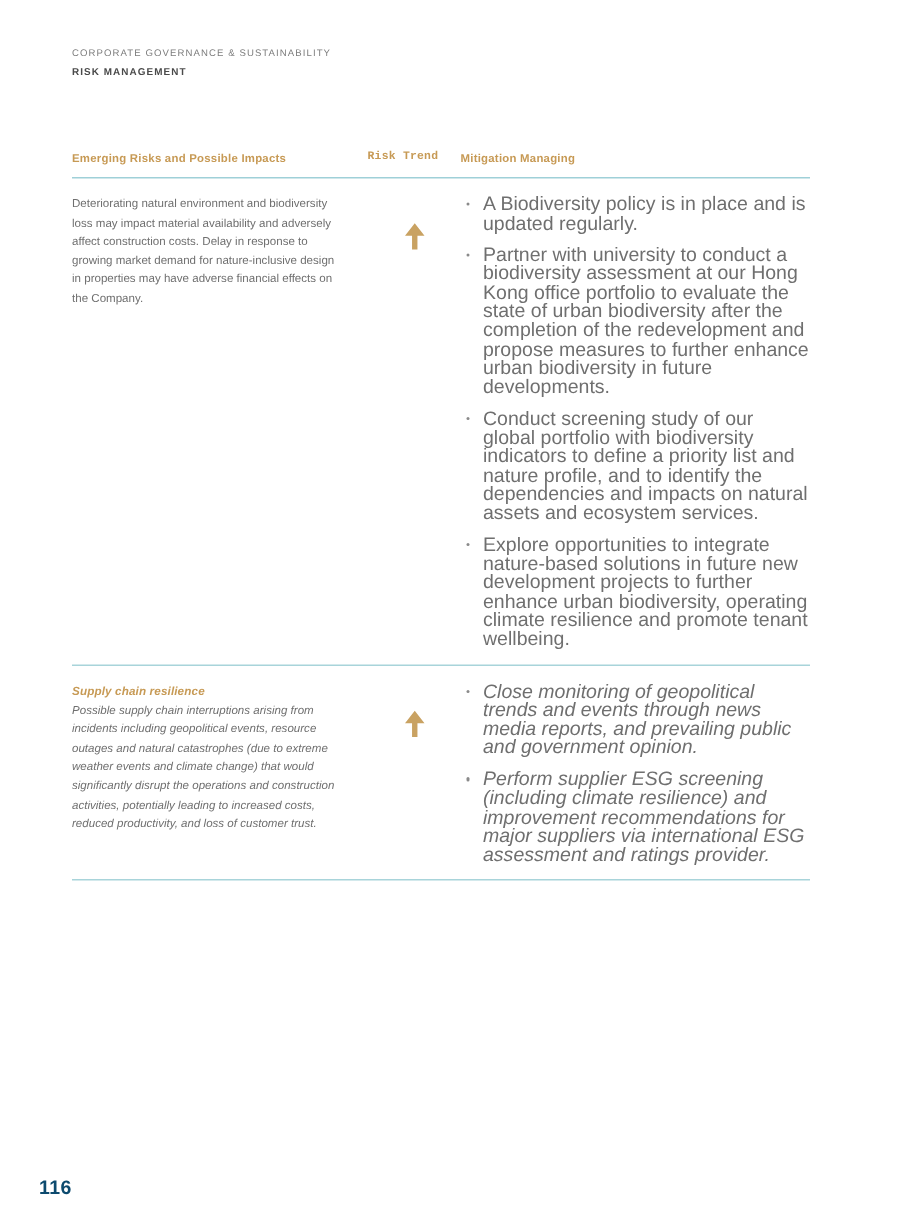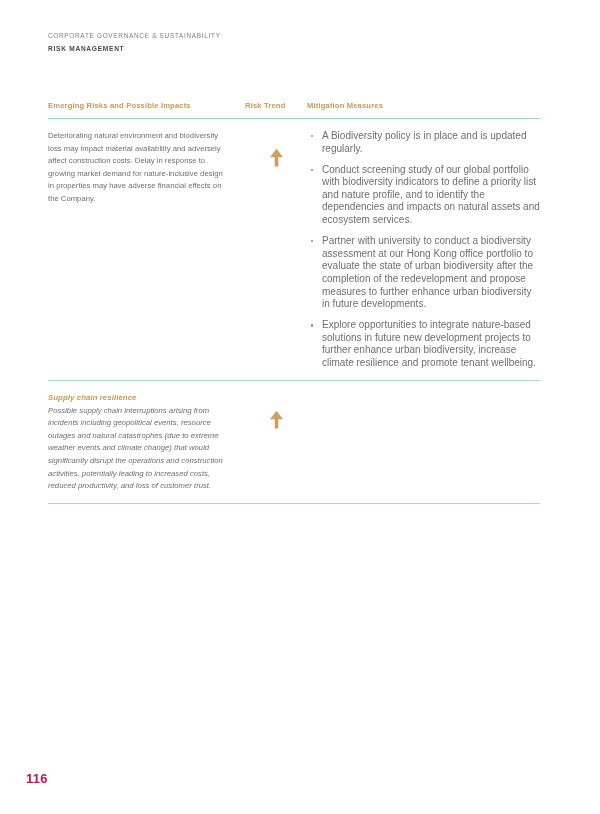--- a/index.html
+++ b/index.html
@@ -56,21 +56,21 @@
     width: 492px;
   }
 
   .rt-header {
     display: flex;
     align-items: flex-start;
     padding-bottom: 7px;
     border-bottom: 1.1px solid #9fd0d8;
   }
   .rt-header .col-risk   { width: 197px; flex: 0 0 197px; }
-  .rt-header .col-trend  { width: 62px;  flex: 0 0 62px; }
+  .rt-header .col-trend  { width: 62px;  flex: 0 0 62px; font-family: Liberation Mono, monospace; }
   .rt-header .col-mit    { flex: 1 1 auto; }
   .rt-header .hcell {
     font-size: 7.6px;
     font-weight: bold;
     color: #c79a55;
     letter-spacing: 0.16px;
     line-height: 11px;
   }
 
   .rt-row {
@@ -118,21 +118,21 @@
   
   ul.mit-list {
     list-style: none;
     margin: 0;
     padding: 0;
   }
   ul.mit-list > li {
     position: relative;
     padding-left: 13px;
     margin-bottom: 8.5px;
-    font-size: 10px;
+    font-size: 13px;
     color: #6f6f6f;
     line-height: 12.6px;
     letter-spacing: 0.01px;
   }
   ul.mit-list > li:last-child { margin-bottom: 0; }
   ul.mit-list > li::before {
     content: "";
     position: absolute;
     left: 2px;
     top: 5px;
@@ -146,76 +146,78 @@
   .trend-arrow {
     width: 15px;
     height: 19px;
     display: block;
   }
 
   
   .page-number {
     position: absolute;
     left: 26px;
-    bottom: 28px;
+    bottom: 15px;
     font-size: 13px;
     font-weight: bold;
-    color: #be185d;
+    color: #0c4a6e;
     letter-spacing: 0.3px;
   }
 </style>
 </head>
 <body>
 
 <div class="page">
 
   <div class="running-head">
     <div class="line1">CORPORATE GOVERNANCE &amp; SUSTAINABILITY</div>
     <div class="line2">RISK MANAGEMENT</div>
   </div>
 
   <div class="risk-table">
 
     <div class="rt-header">
       <div class="col-risk hcell">Emerging Risks and Possible Impacts</div>
       <div class="col-trend hcell">Risk Trend</div>
-      <div class="col-mit hcell">Mitigation Measures</div>
+      <div class="col-mit hcell">Mitigation Managing</div>
     </div>
 
     <div class="rt-row">
       <div class="cell-risk">
         <p class="risk-body">Deteriorating natural environment and biodiversity loss may impact material availability and adversely affect construction costs. Delay in response to growing market demand for nature-inclusive design in properties may have adverse financial effects on the Company.</p>
       </div>
       <div class="cell-trend">
         <svg class="trend-arrow" viewBox="0 0 15 19">
           <polygon points="7.5,0.8 14,9.2 9.3,9.2 9.3,18.4 5.7,18.4 5.7,9.2 1,9.2" fill="#c9a262"></polygon>
         </svg>
       </div>
       <div class="cell-mit">
         <ul class="mit-list">
           <li>A Biodiversity policy is in place and is updated regularly.</li>
+          <li>Partner with university to conduct a biodiversity assessment at our Hong Kong office portfolio to evaluate the state of urban biodiversity after the completion of the redevelopment and propose measures to further enhance urban biodiversity in future developments.</li>
           <li>Conduct screening study of our global portfolio with biodiversity indicators to define a priority list and nature profile, and to identify the dependencies and impacts on natural assets and ecosystem services.</li>
-          <li>Partner with university to conduct a biodiversity assessment at our Hong Kong office portfolio to evaluate the state of urban biodiversity after the completion of the redevelopment and propose measures to further enhance urban biodiversity in future developments.</li>
-          <li>Explore opportunities to integrate nature-based solutions in future new development projects to further enhance urban biodiversity, increase climate resilience and promote tenant wellbeing.</li>
+          <li>Explore opportunities to integrate nature-based solutions in future new development projects to further enhance urban biodiversity, operating climate resilience and promote tenant wellbeing.</li>
         </ul>
       </div>
     </div>
 
     <div class="rt-row last">
       <div class="cell-risk">
         <p class="risk-title">Supply chain resilience</p>
         <p class="risk-body">Possible supply chain interruptions arising from incidents including geopolitical events, resource outages and natural catastrophes (due to extreme weather events and climate change) that would significantly disrupt the operations and construction activities, potentially leading to increased costs, reduced productivity, and loss of customer trust.</p>
       </div>
       <div class="cell-trend">
         <svg class="trend-arrow" viewBox="0 0 15 19">
           <polygon points="7.5,0.8 14,9.2 9.3,9.2 9.3,18.4 5.7,18.4 5.7,9.2 1,9.2" fill="#c9a262"></polygon>
         </svg>
       </div>
       <div class="cell-mit">
         <ul class="mit-list">
+          <li>Close monitoring of geopolitical trends and events through news media reports, and prevailing public and government opinion.</li>
+          <li>Perform supplier ESG screening (including climate resilience) and improvement recommendations for major suppliers via international ESG assessment and ratings provider.</li>
         </ul>
       </div>
     </div>
 
   </div>
 
   <div class="page-number">116</div>
 
 </div>
 

